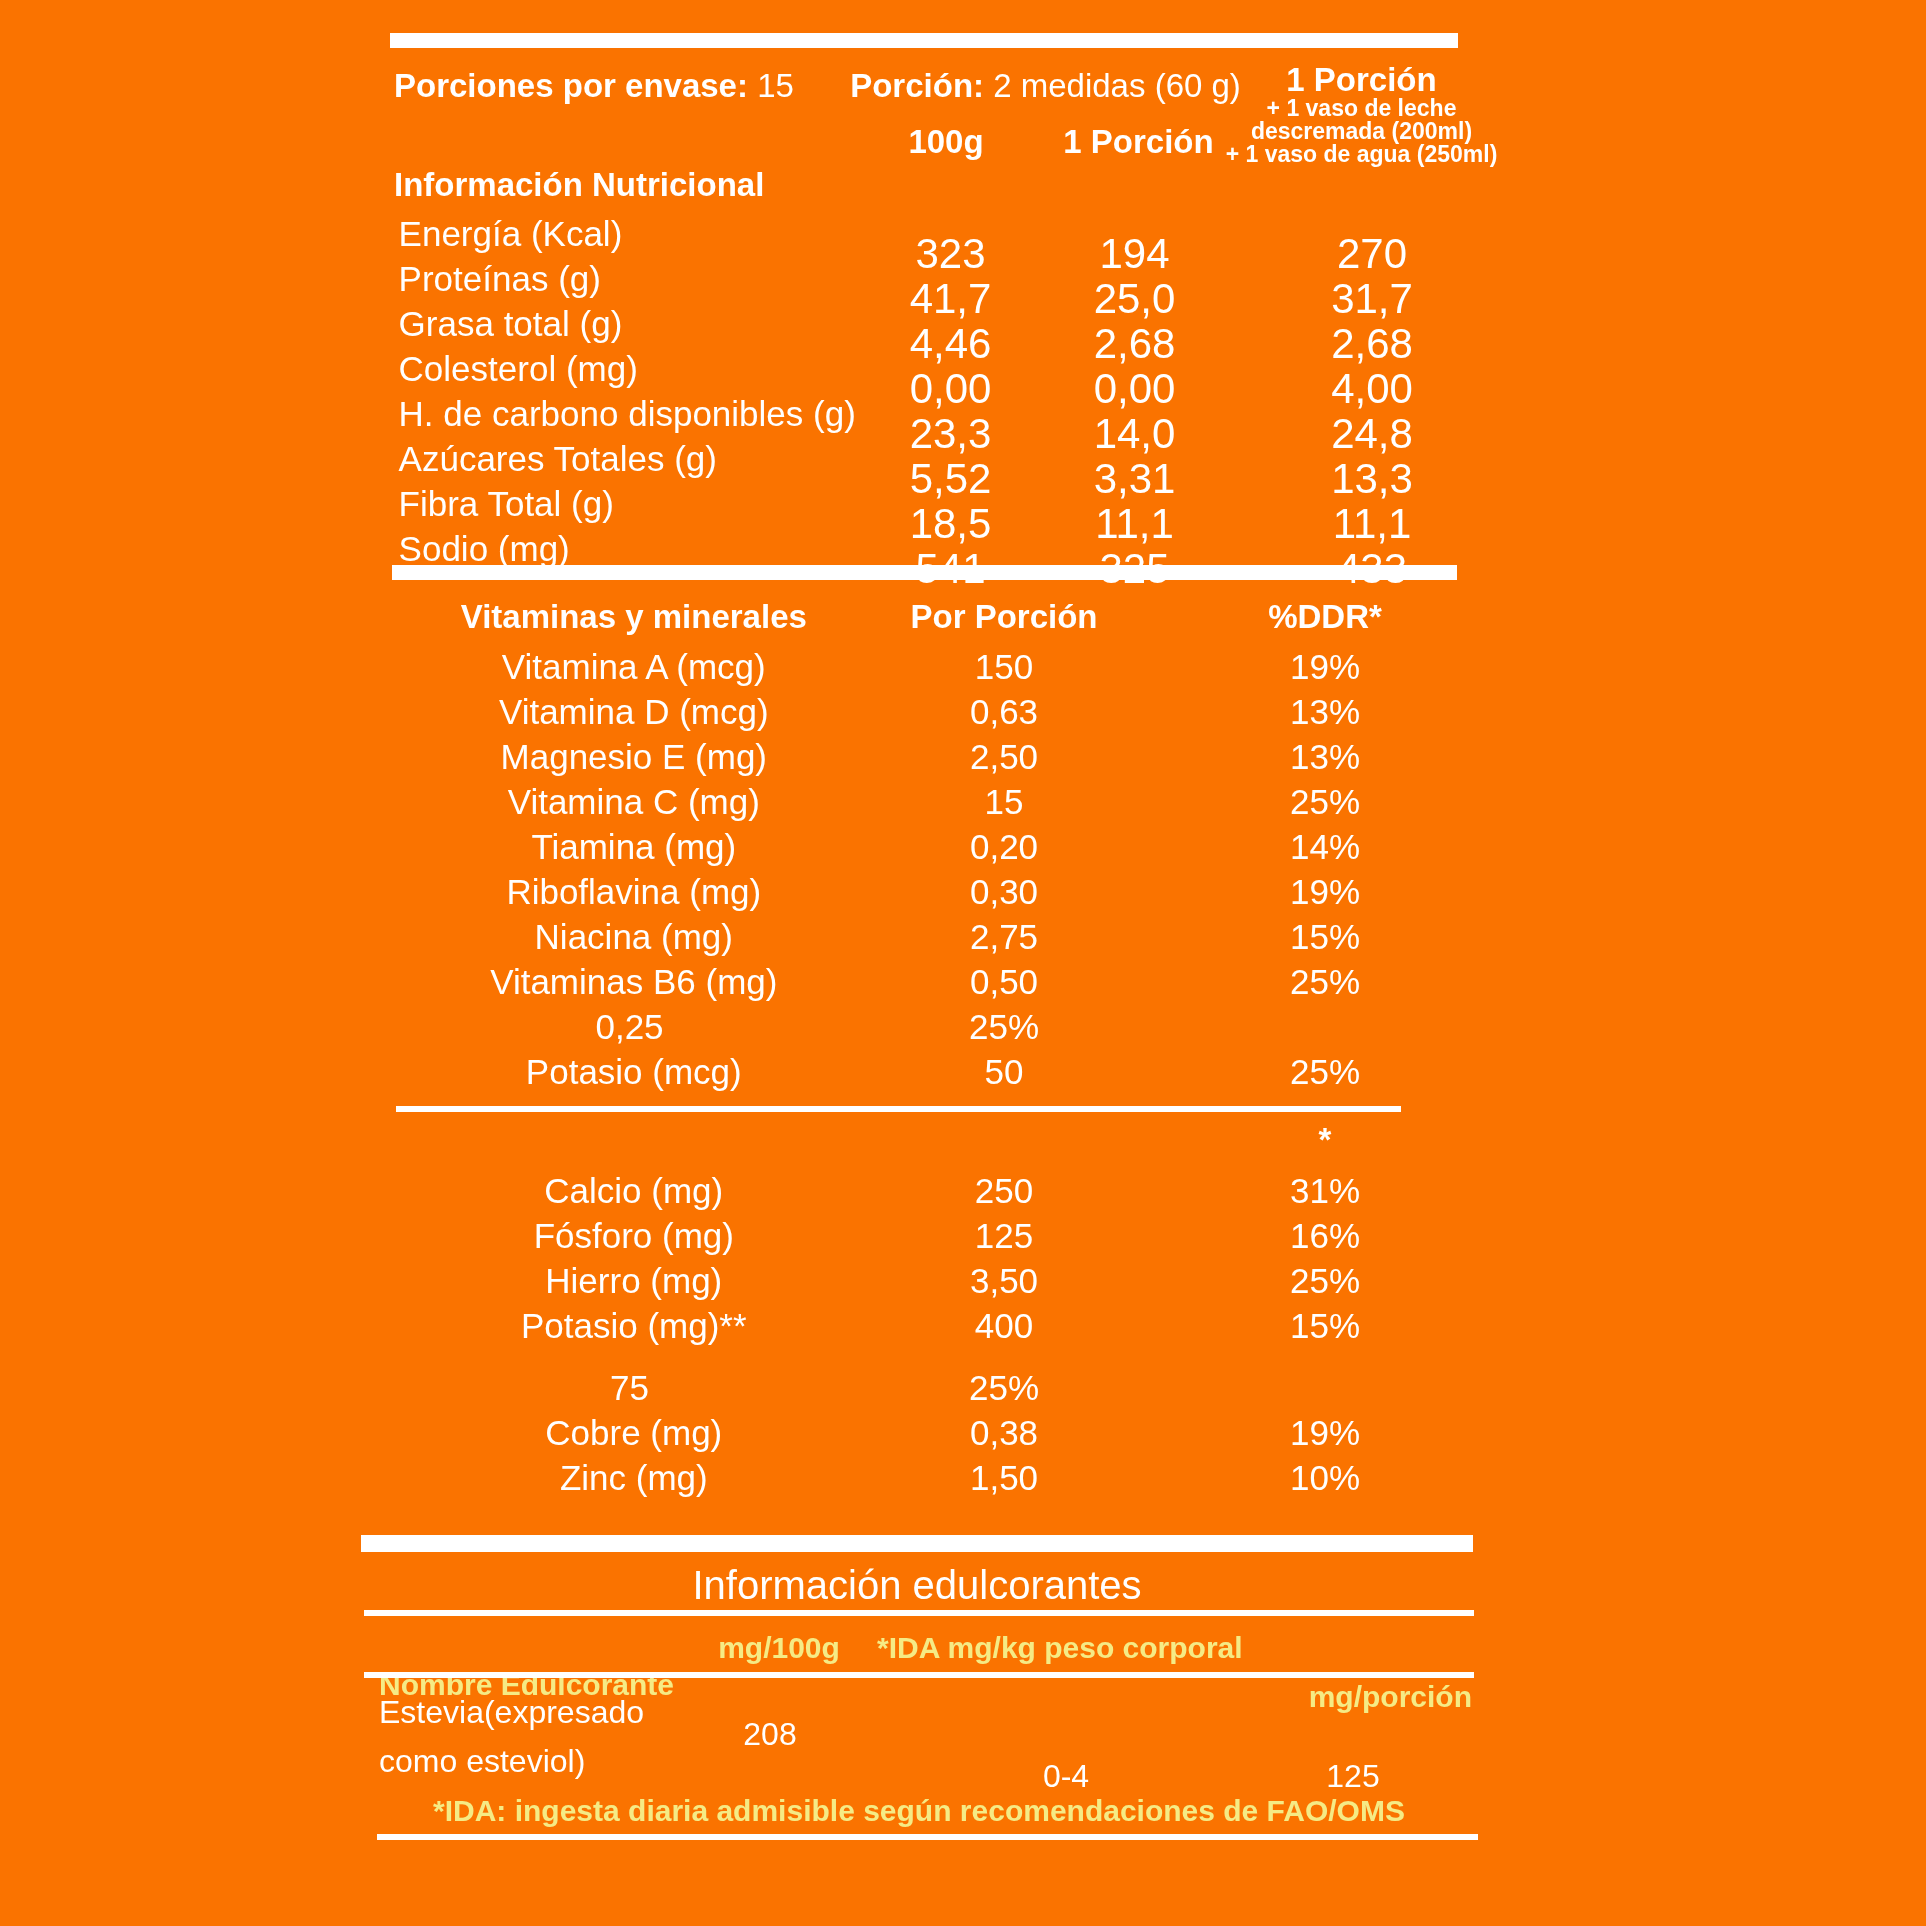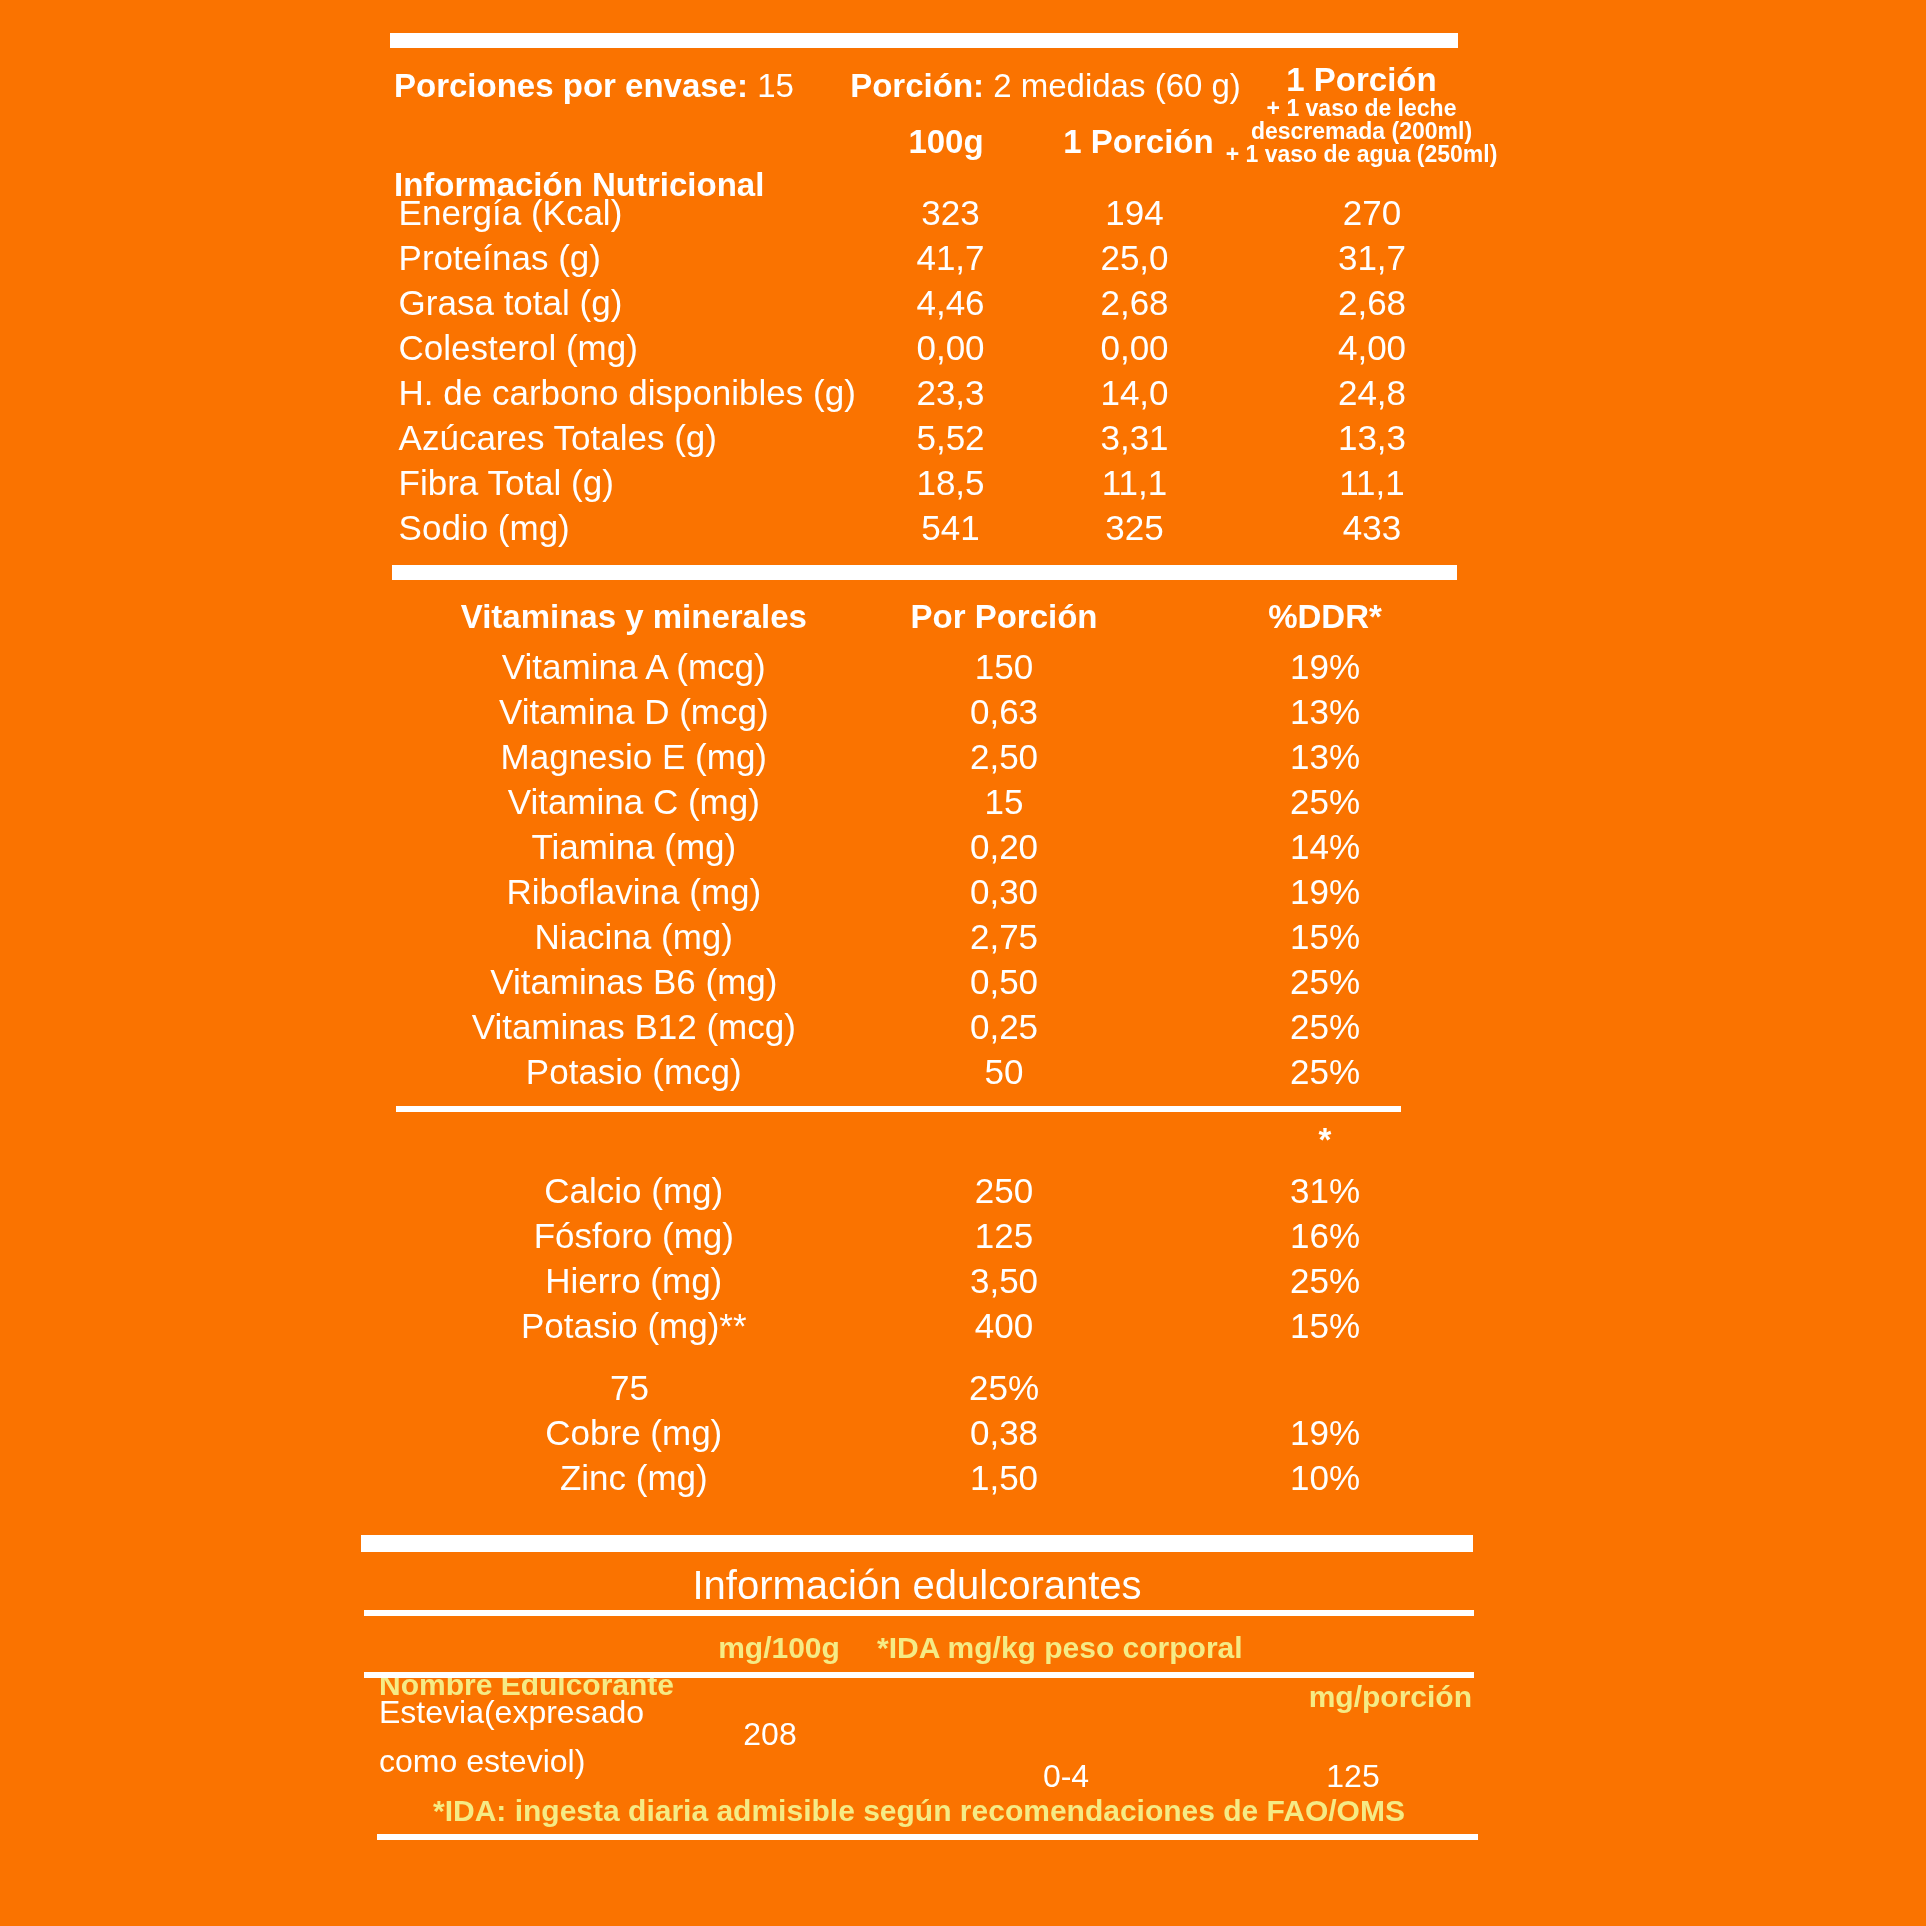--- a/index.html
+++ b/index.html
@@ -18,21 +18,21 @@
   .hdr-line{position:absolute;font-size:33px;font-weight:700;white-space:nowrap;}
   .hdr-val{font-weight:400;}
   .mix-head{position:absolute;left:1216px;top:63px;width:291px;text-align:center;}
   .mix-head .l1{font-size:33px;font-weight:700;line-height:34px;}
   .mix-head .sub{font-size:23px;font-weight:700;line-height:23px;}
 
   
   .t-row{display:grid;grid-template-columns:479px 163px 205px 270px;height:45px;align-items:center;}
   .main-rows{position:absolute;left:390px;top:190px;width:1117px;}
   .t-row .lbl{text-align:left;padding-left:8.6px;font-size:35px;font-weight:400;white-space:nowrap;}
-  .t-row .num{text-align:center;font-size:35px;font-weight:400;}
+  .t-row .num{text-align:center;font-size:42px;font-weight:400;margin-top:40px;}
 
   
   .v-row{display:grid;grid-template-columns:479px 270px 372px;height:45px;align-items:center;}
   .v-row .lbl{text-align:center;padding-left:8.6px;font-size:35px;font-weight:400;white-space:nowrap;}
   .v-row .num{text-align:center;font-size:35px;font-weight:400;}
   .v-head{position:absolute;left:390px;top:594px;width:1121px;}
   .v-head .lbl,.v-head .num{font-weight:700;font-size:33px;}
   .vit-rows{position:absolute;left:390px;top:644px;width:1121px;}
   .min-rows-a{position:absolute;left:390px;top:1168px;width:1121px;}
   .min-rows-b{position:absolute;left:390px;top:1365px;width:1121px;}
@@ -176,21 +176,20 @@
     <div class="lbl">Niacina (mg)</div>
     <div class="num">2,75</div>
     <div class="num">15%</div>
   </div>
   <div class="v-row">
     <div class="lbl">Vitaminas B6 (mg)</div>
     <div class="num">0,50</div>
     <div class="num">25%</div>
   </div>
   <div class="v-row">
-    <div class="lbl">Vitaminas B12 (mcg)</div>
     <div class="num">0,25</div>
     <div class="num">25%</div>
   </div>
   <div class="v-row">
     <div class="lbl">Potasio (mcg)</div>
     <div class="num">50</div>
     <div class="num">25%</div>
   </div>
 </div>
 

